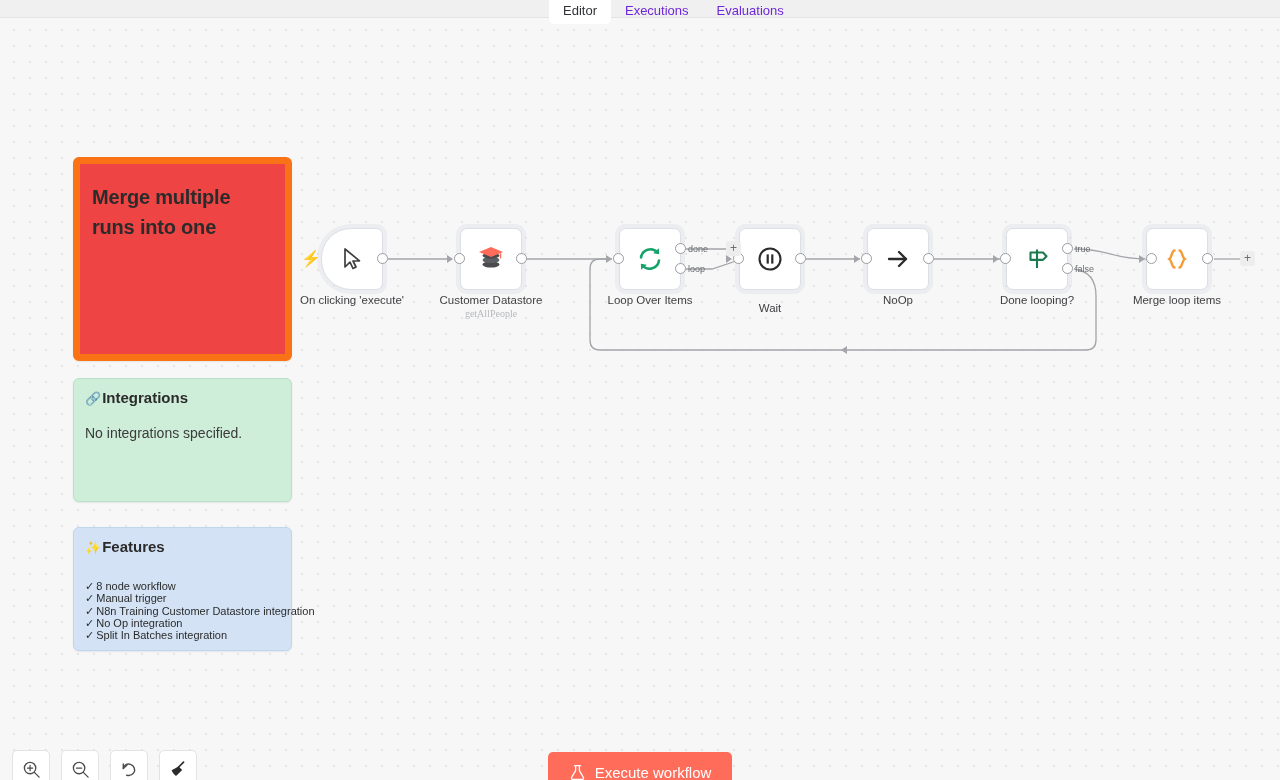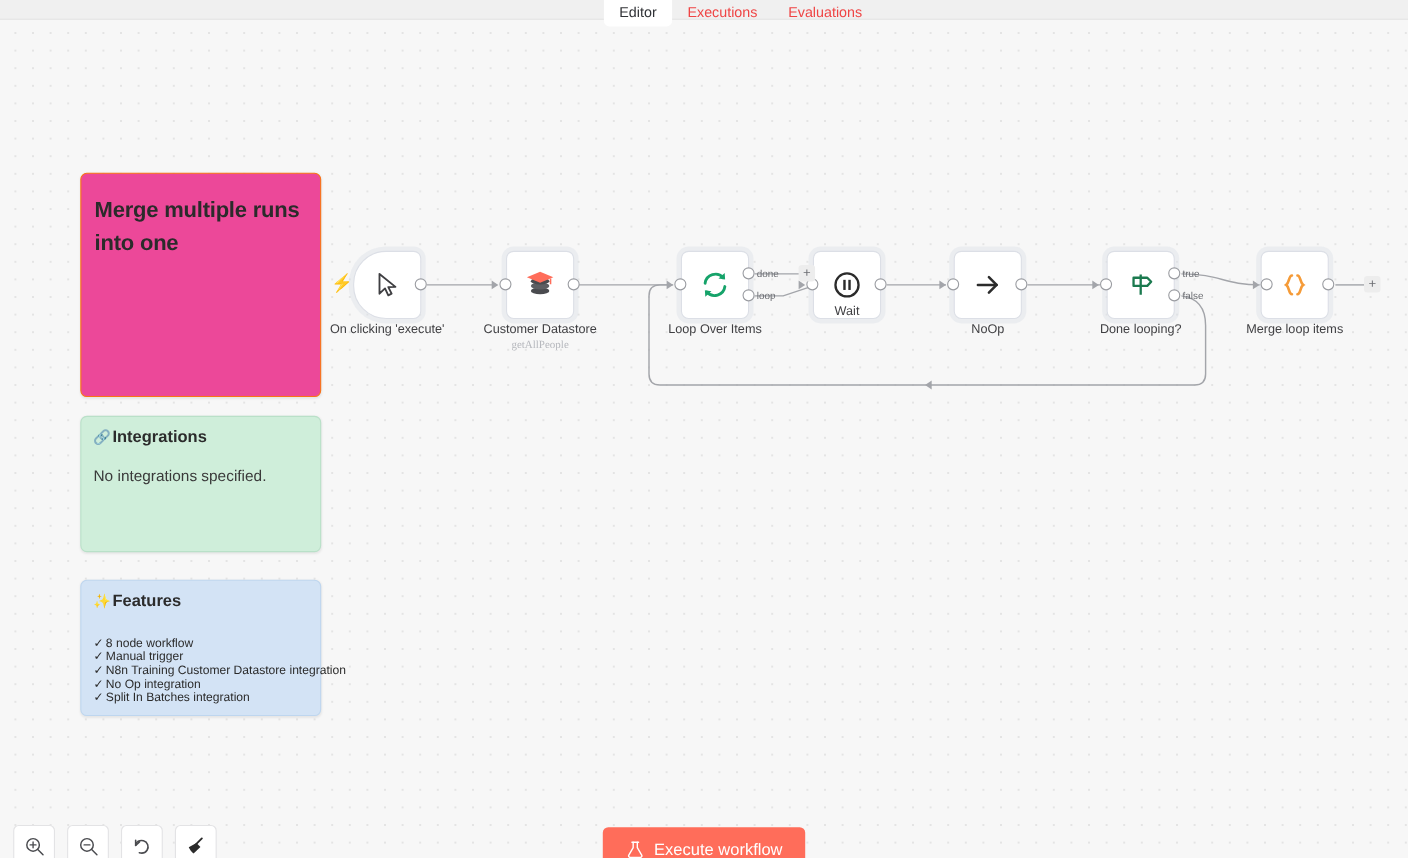--- a/index.html
+++ b/index.html
@@ -27,39 +27,39 @@
     z-index: 40;
   }
   #tabs {
     position: absolute; top: 0; left: 505px;
     height: 22px;
     display: flex; align-items: flex-start; gap: 0px;
     z-index: 41;
     padding-left: 44px;
   }
   .tab {
-    font-size: 13px; color: #ef4444;
+    font-size: 13px; color: #6d28d9;
     padding: 4px 14px 6px 14px;
     line-height: 14px;
     white-space: nowrap;
     border-radius: 0 0 5px 5px;
   }
   .tab.active {
     background: #ffffff; color: #303236; font-weight: 400;
   }
 
   
   .sticky {
     position: absolute;
     border-radius: 6px;
     box-shadow: 0 1px 2px rgba(0,0,0,.07);
   }
   #sticky-overview {
     left: 73px; top: 157px; width: 219px; height: 204px;
-    background: #ec4899; border: 1px solid #f97316;
+    background: #ef4444; border: 7px solid #f97316;
     padding: 18px 16px 14px 12px;
   }
   #sticky-overview .s-title {
     font-size: 20px; font-weight: bold; color: #2b2b2b;
     line-height: 30px; letter-spacing: -0.2px;
   }
   #sticky-overview .s-body {
     margin-top: 20px;
     font-size: 13.5px; font-weight: bold; color: #2b2b2b; line-height: 20px;
   }
@@ -237,21 +237,21 @@
 <div class="arrowhead" style="left:726px; top:255px;"></div>
 <div class="ep" style="left:733px; top:253px;"></div>
 <div class="node" style="left:739px; top:228px;">
   <svg width="28" height="28" viewBox="0 0 28 28">
     <circle cx="14" cy="14" r="10.5" fill="none" stroke="#2b2b2b" stroke-width="2.1"></circle>
     <rect x="10.6" y="9.4" width="2.2" height="9.2" fill="#2b2b2b"></rect>
     <rect x="15.2" y="9.4" width="2.2" height="9.2" fill="#2b2b2b"></rect>
   </svg>
 </div>
 <div class="ep" style="left:795px; top:253px;"></div>
-<div class="node-label" style="left:695px; top:276px; width:150px;">Wait</div>
+<div class="node-label" style="left:695px; top:301px; width:150px;">Wait</div>
 
 <div class="arrowhead" style="left:854px; top:255px;"></div>
 <div class="ep" style="left:861px; top:253px;"></div>
 <div class="node" style="left:867px; top:228px;">
   <svg width="28" height="28" viewBox="0 0 28 28">
     <path d="M5 14 L22 14" stroke="#2b2b2b" stroke-width="2.3" stroke-linecap="round" fill="none"></path>
     <path d="M15 7 L22 14 L15 21" stroke="#2b2b2b" stroke-width="2.3" stroke-linecap="round" stroke-linejoin="round" fill="none"></path>
   </svg>
 </div>
 <div class="ep" style="left:923px; top:253px;"></div>

